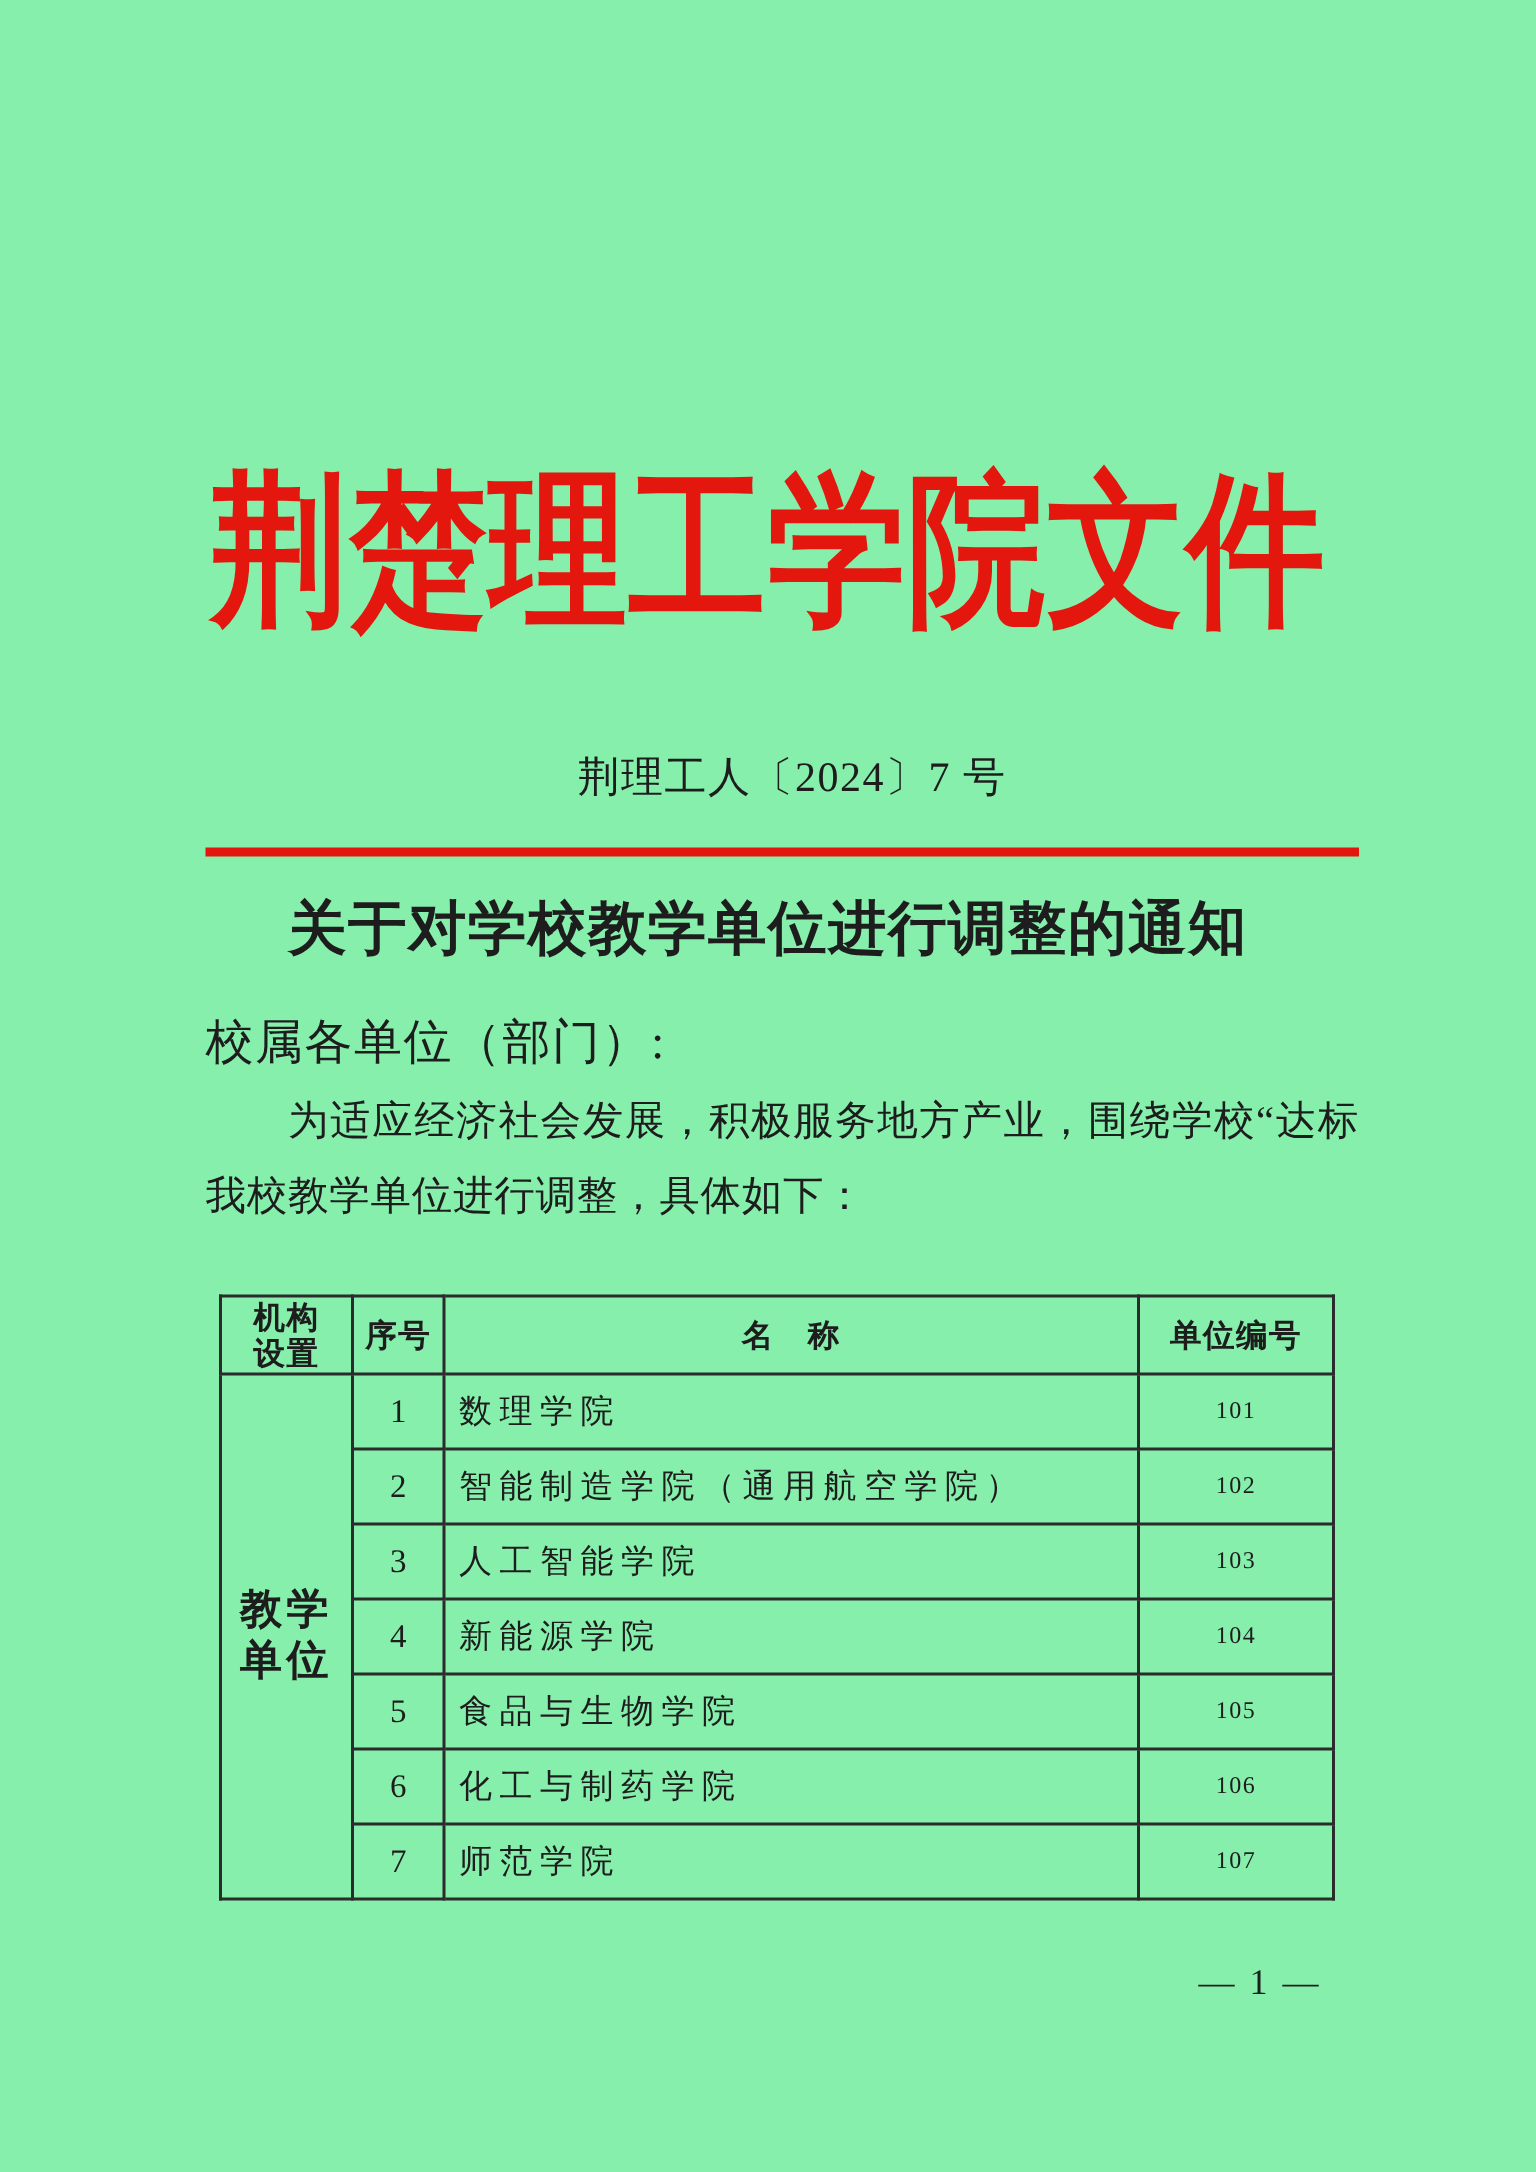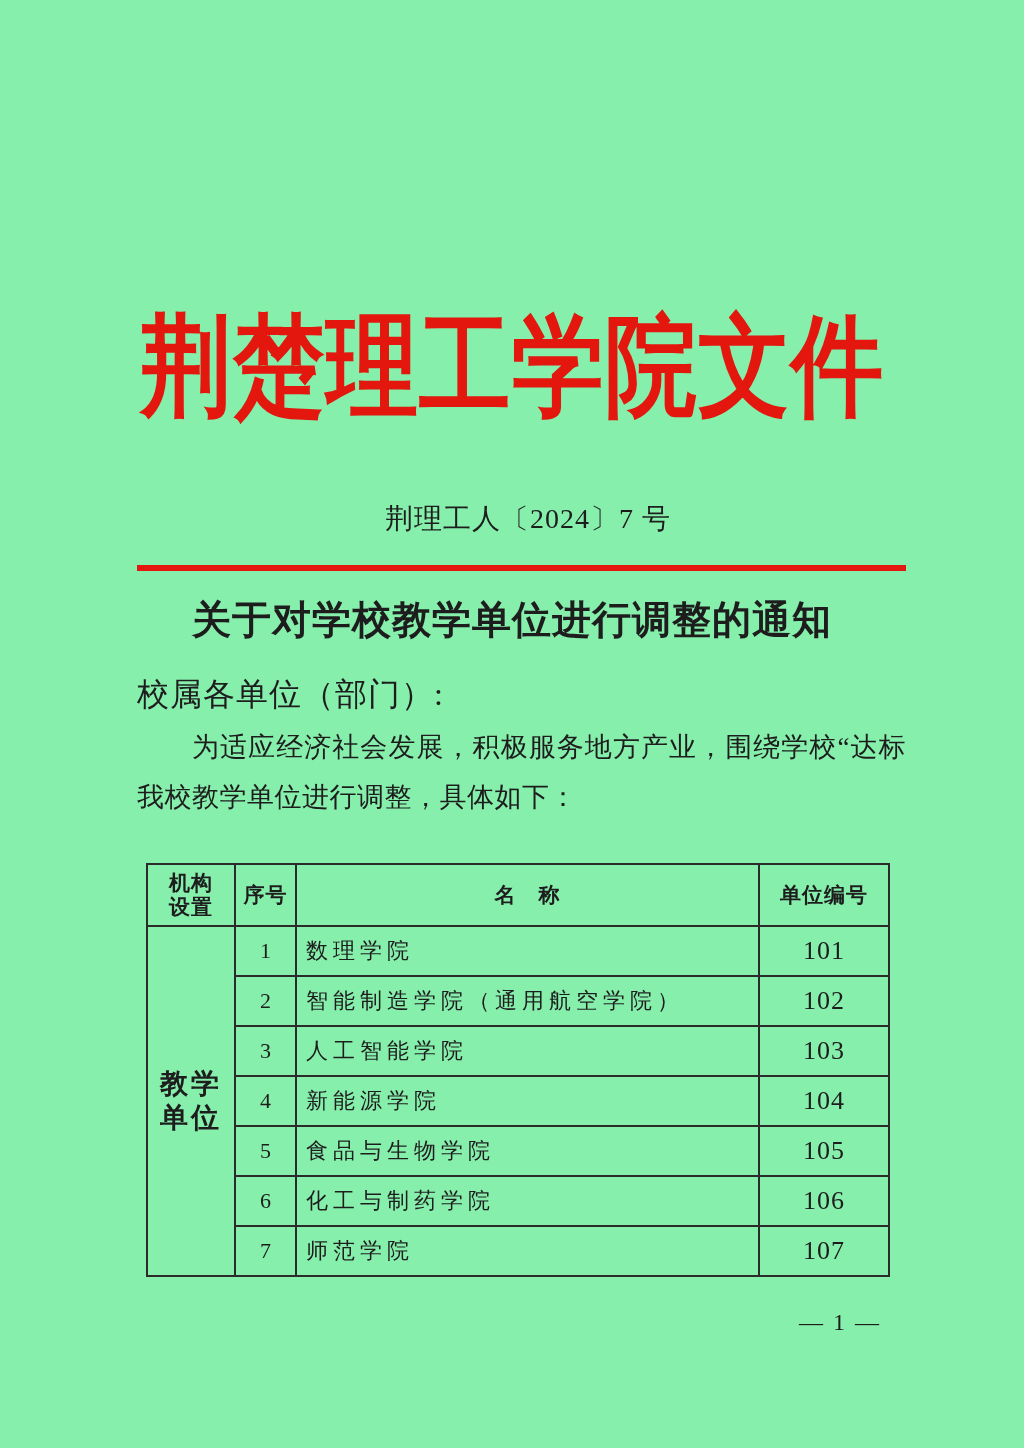--- a/index.html
+++ b/index.html
@@ -75,21 +75,21 @@
     position:absolute;top:863px;left:146px;
     width:742px;
     border-collapse:collapse;
     table-layout:fixed;
   }
   .doc-table th,.doc-table td{
     border:2px solid var(--border);
     padding:0;
     vertical-align:middle;
   }
-  .doc-table tr.header-row{height:62px;}
+  .doc-table tr.header-row{height:52px;}
   .doc-table tr.data-row{height:50px;}
   th.corner,th.col-h{
     font-size:21px;font-weight:700;
     text-align:center;
     letter-spacing:1px;
   }
   th.corner span{display:block;line-height:24px;}
   td.group-cell{
     text-align:center;
     font-size:28px;font-weight:700;
@@ -103,21 +103,21 @@
   }
   td.name{
     text-align:left;
     padding-left:9px;
     font-size:22px;
     letter-spacing:5px;
     white-space:nowrap;
   }
   td.code{
     text-align:center;
-    font-size:26px;
+    font-size:16px;
     letter-spacing:1px;
   }
   
   .page-number{
     position:absolute;top:1306px;left:780px;width:120px;
     text-align:center;
     font-size:24px;line-height:32px;
     letter-spacing:2px;
     white-space:nowrap;
   }

